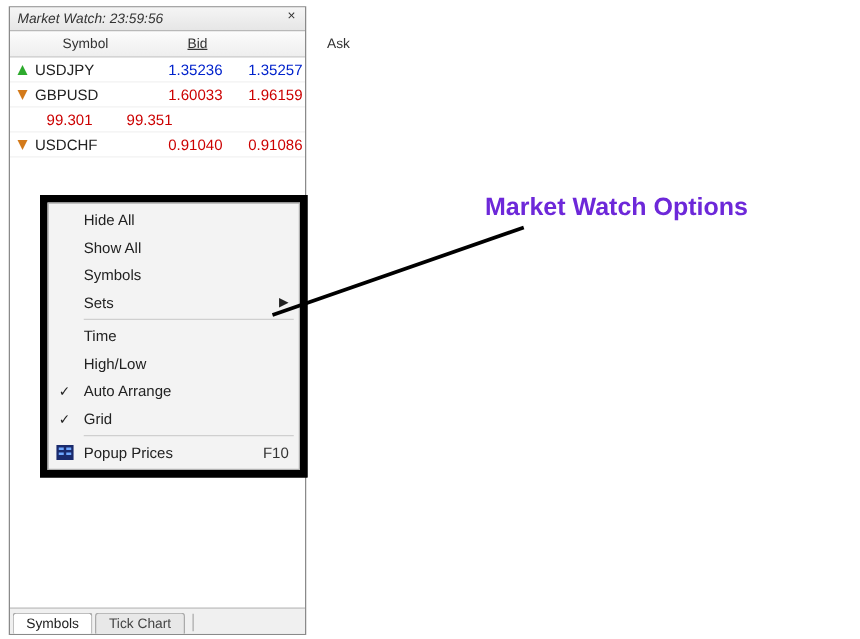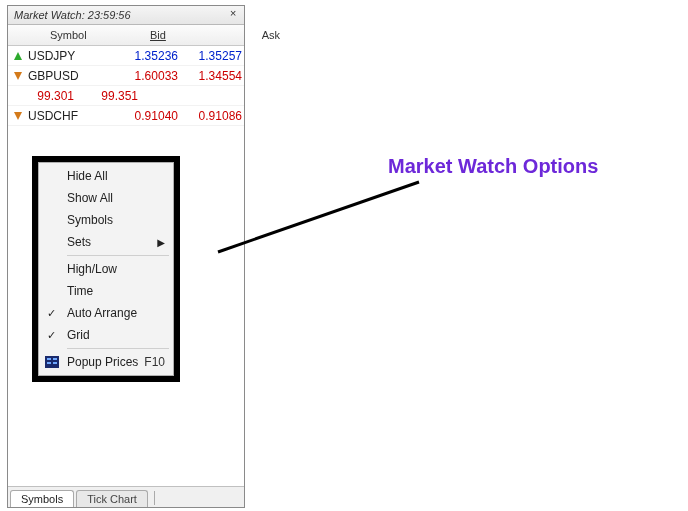--- a/index.html
+++ b/index.html
@@ -128,21 +128,21 @@
     background:#aaa;
     margin-left:6px;
     margin-bottom:2px;
   }
 
   
   .ctx-wrap {
     position: absolute;
     left: 24px;
     top: 150px;
-    width: 148px;
+    width: 214px;
     border: 4px solid #000;
     background: #000;
     padding: 2px;
     box-sizing: border-box;
   }
   .ctx {
     background: #f3f3f3;
     border: 1px solid #b0b0b0;
     box-shadow: 1px 1px 3px rgba(0,0,0,0.2);
     padding: 2px 0;
@@ -237,21 +237,21 @@
     <div class="row">
       <div class="sym">
         <span class="dir-icon">
           <svg width="10" height="10">
               <polygon points="1,1 9,1 5,9" fill="#d37a1a"></polygon>
             </svg>
         </span>
         <span>GBPUSD</span>
       </div>
       <div class="price down">1.60033</div>
-      <div class="price ask down">1.34554</div>
+      <div class="price ask down">1.96159</div>
     </div>
 
     <div class="row">
       <div class="price down">99.301</div>
       <div class="price ask down">99.351</div>
     </div>
 
     <div class="row">
       <div class="sym">
         <span class="dir-icon">
@@ -278,24 +278,24 @@
       </div>
       <div class="ctx-item">
         <span>Symbols</span>
       </div>
       <div class="ctx-item">
         <span>Sets</span>
         <span class="submenu-arrow">▶</span>
       </div>
       <div class="ctx-sep"></div>
       <div class="ctx-item">
+        <span>Time</span>
+      </div>
+      <div class="ctx-item">
         <span>High/Low</span>
-      </div>
-      <div class="ctx-item">
-        <span>Time</span>
       </div>
       <div class="ctx-item ctx-check">
         <span>Auto Arrange</span>
       </div>
       <div class="ctx-item ctx-check">
         <span>Grid</span>
       </div>
       <div class="ctx-sep"></div>
       <div class="ctx-item">
         <span class="ctx-icon">

